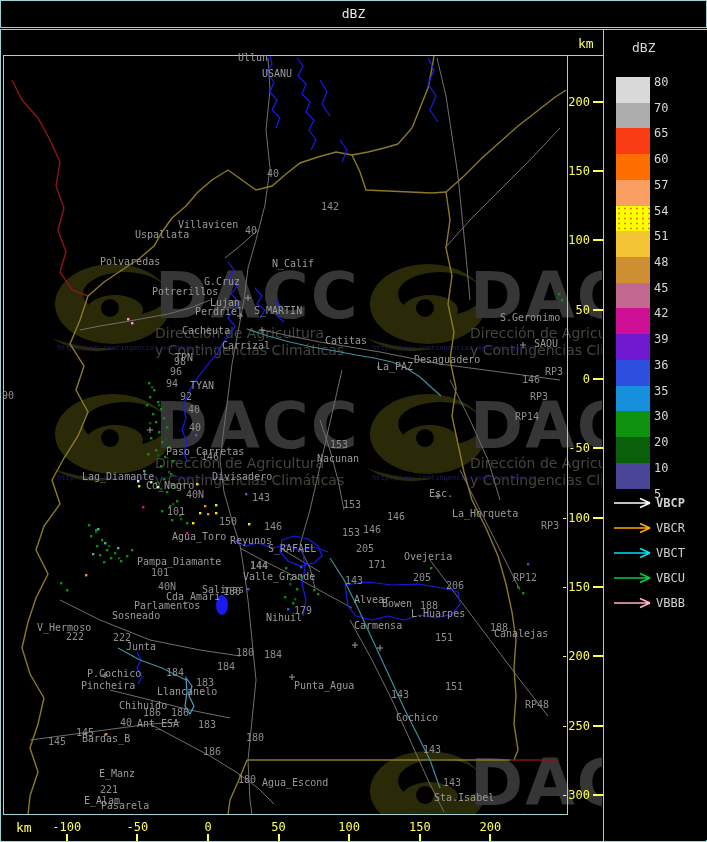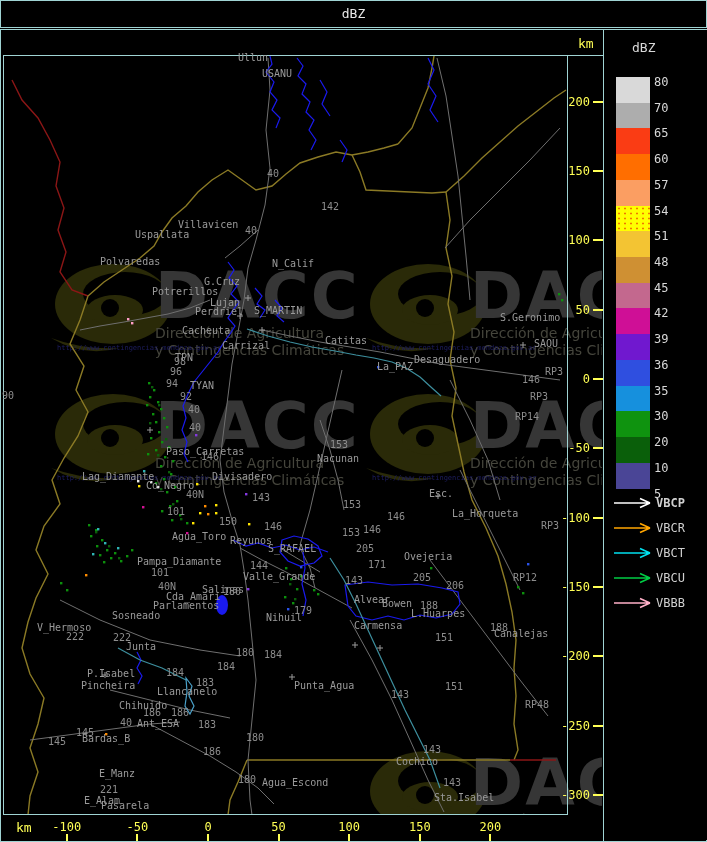--- a/index.html
+++ b/index.html
@@ -308,38 +308,38 @@
       <div class="pl" style="position: absolute; left: 429px; top: 489px;">Esc.</div>
       <div class="pl" style="position: absolute; left: 452px; top: 461px; margin-top: 48px;">La_Horqueta</div>
       <div class="pl" style="position: absolute; left: 172px; top: 532px;">Agua_Toro</div>
       <div class="pl" style="position: absolute; left: 230px; top: 536px;">Reyunos</div>
       <div class="pl" style="position: absolute; left: 268px; top: 544px;">S_RAFAEL</div>
       <div class="pl" style="position: absolute; left: 404px; top: 552px;">Ovejeria</div>
       <div class="pl" style="position: absolute; left: 231px; top: 572px; margin-left: 12px;">Valle_Grande</div>
       <div class="pl" style="position: absolute; left: 137px; top: 557px;">Pampa_Diamante</div>
       <div class="pl" style="position: absolute; left: 202px; top: 585px;">Salinas</div>
       <div class="pl" style="position: absolute; left: 166px; top: 592px;">Cda_Amari</div>
-      <div class="pl" style="position: absolute; left: 134px; top: 601px; margin-left: 19px;">Parlamentos</div>
+      <div class="pl" style="position: absolute; left: 134px; top: 601px;">Parlamentos</div>
       <div class="pl" style="position: absolute; left: 104px; top: 611px; margin-left: 8px;">Sosneado</div>
       <div class="pl" style="position: absolute; left: 222px; top: 613px; padding-left: 44px;">Nihuil</div>
       <div class="pl" style="position: absolute; left: 411px; top: 609px;">L.Huarpes</div>
       <div class="pl" style="position: absolute; left: 37px; top: 623px;">V_Hermoso</div>
       <div class="pl" style="position: absolute; left: 126px; top: 642px;">Junta</div>
       <div class="pl" style="position: absolute; left: 354px; top: 595px;">Alvear</div>
       <div class="pl" style="position: absolute; left: 382px; top: 599px;">Bowen</div>
       <div class="pl" style="position: absolute; left: 354px; top: 621px;">Carmensa</div>
       <div class="pl" style="position: absolute; left: 494px; top: 629px;">Canalejas</div>
-      <div class="pl" style="position: absolute; left: 87px; top: 669px;">P.Isabel</div>
+      <div class="pl" style="position: absolute; left: 87px; top: 669px;">P.Cochico</div>
       <div class="pl" style="position: absolute; left: 81px; top: 681px;">Pincheira</div>
       <div class="pl" style="position: absolute; left: 157px; top: 687px;">Llancanelo</div>
       <div class="pl" style="position: absolute; left: 119px; top: 701px;">Chihuido</div>
       <div class="pl" style="position: absolute; left: 137px; top: 719px;">Ant_ESA</div>
       <div class="pl" style="position: absolute; left: 82px; top: 734px;">Bardas_B</div>
       <div class="pl" style="position: absolute; left: 294px; top: 681px;">Punta_Agua</div>
-      <div class="pl" style="position: absolute; left: 396px; top: 713px; margin-top: 44px;">Cochico</div>
+      <div class="pl" style="position: absolute; left: 396px; top: 713px;">Cochico</div>
       <div class="pl" style="position: absolute; left: 99px; top: 769px;">E_Manz</div>
       <div class="pl" style="position: absolute; left: 84px; top: 796px;">E_Alam</div>
       <div class="pl" style="position: absolute; left: 101px; top: 801px;">Pasarela</div>
       <div class="pl" style="position: absolute; left: 262px; top: 778px;">Agua_Escond</div>
       <div class="pl" style="position: absolute; left: 434px; top: 793px;">Sta.Isabel</div>
       <div class="rl" style="position: absolute; left: 267px; top: 169px;">40</div>
       <div class="rl" style="position: absolute; left: 321px; top: 202px;">142</div>
       <div class="rl" style="position: absolute; left: 245px; top: 226px;">40</div>
       <div class="rl" style="position: absolute; left: 174px; top: 357px;">98</div>
       <div class="rl" style="position: absolute; left: 170px; top: 367px;">96</div>
@@ -366,21 +366,21 @@
       <div class="rl" style="position: absolute; left: 368px; top: 560px;">171</div>
       <div class="rl" style="position: absolute; left: 356px; top: 544px;">205</div>
       <div class="rl" style="position: absolute; left: 345px; top: 576px;">143</div>
       <div class="rl" style="position: absolute; left: 413px; top: 573px;">205</div>
       <div class="rl" style="position: absolute; left: 446px; top: 581px;">206</div>
       <div class="rl" style="position: absolute; left: 420px; top: 601px;">188</div>
       <div class="rl" style="position: absolute; left: 435px; top: 633px;">151</div>
       <div class="rl" style="position: absolute; left: 490px; top: 623px;">188</div>
       <div class="rl" style="position: absolute; left: 541px; top: 521px;">RP3</div>
       <div class="rl" style="position: absolute; left: 513px; top: 573px;">RP12</div>
-      <div class="rl" style="position: absolute; left: 250px; top: 561px;">144</div>
+      <div class="rl" style="position: absolute; left: 250px; top: 561px; font-weight: bold;">144</div>
       <div class="rl" style="position: absolute; left: 151px; top: 568px;">101</div>
       <div class="rl" style="position: absolute; left: 158px; top: 582px;">40N</div>
       <div class="rl" style="position: absolute; left: 223px; top: 587px;">180</div>
       <div class="rl" style="position: absolute; left: 294px; top: 606px;">179</div>
       <div class="rl" style="position: absolute; left: 66px; top: 632px;">222</div>
       <div class="rl" style="position: absolute; left: 113px; top: 633px;">222</div>
       <div class="rl" style="position: absolute; left: 264px; top: 650px;">184</div>
       <div class="rl" style="position: absolute; left: 236px; top: 648px;">180</div>
       <div class="rl" style="position: absolute; left: 217px; top: 662px;">184</div>
       <div class="rl" style="position: absolute; left: 166px; top: 668px;">184</div>

